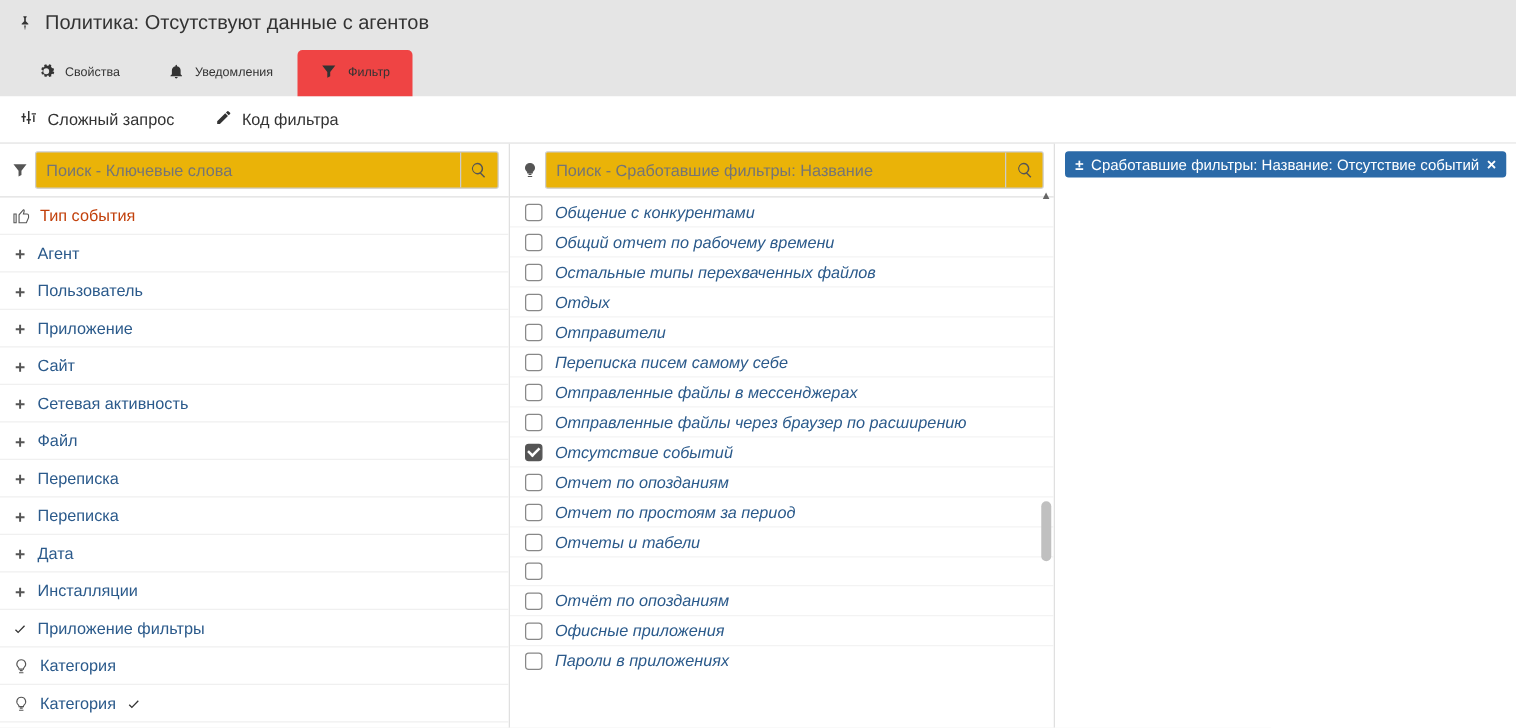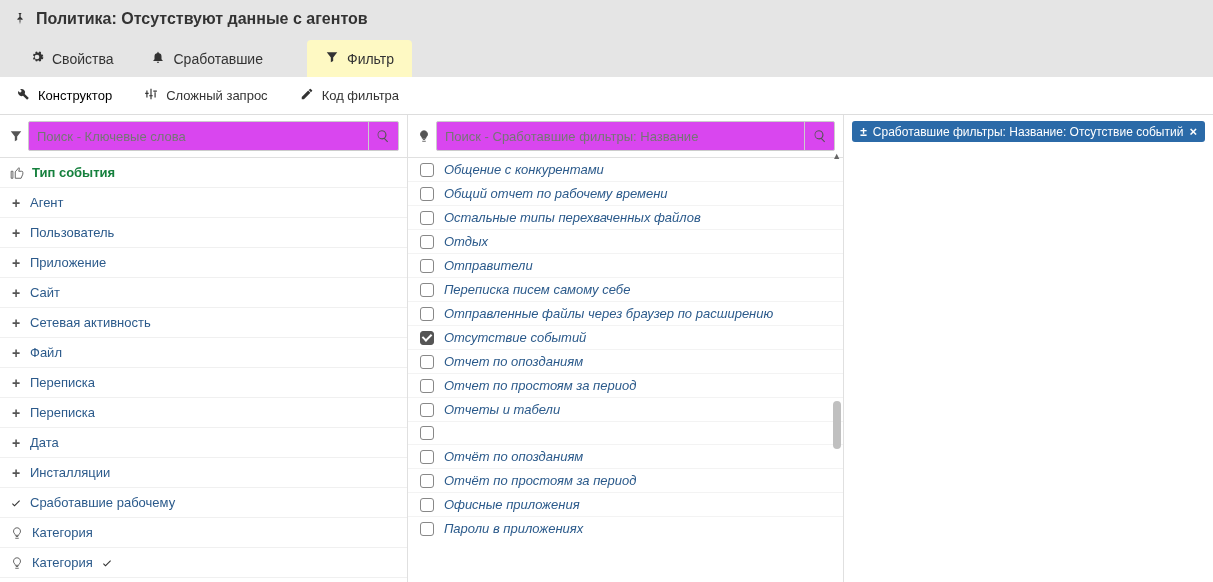--- a/index.html
+++ b/index.html
@@ -1,49 +1,49 @@
 <!DOCTYPE html>
 <html><head>
 <meta charset="utf-8">
 <style>
 * { box-sizing: border-box; margin: 0; padding: 0; }
 body { font-family: Arial, Helvetica, sans-serif; font-size: 13px; color: #333; background: #e5e5e5; width: 1213px; height: 582px; overflow: hidden; }
 
 .header { background: #e5e5e5; padding: 10px 12px 0 12px; }
-.title-row { display: flex; align-items: center; gap: 8px; font-size: 16px; font-weight: bold; color: #333; }
+.title-row { display: flex; align-items: center; gap: 8px; font-size: 16px; font-weight: normal; color: #333; }
 .title-row svg { width: 16px; height: 16px; }
 
 .top-tabs { display: flex; gap: 2px; margin-top: 12px; }
-.top-tab { display: flex; align-items: center; gap: 8px; padding: 10px 18px; font-size: 14px; color: #333; cursor: pointer; border-radius: 4px 4px 0 0; text-align: center; }
-.top-tab.active { background: #fef9c3; margin-left: 24px; }
+.top-tab { display: flex; align-items: center; gap: 8px; padding: 10px 18px; font-size: 10px; color: #333; cursor: pointer; border-radius: 4px 4px 0 0; text-align: center; }
+.top-tab.active { background: #ef4444; }
 .top-tab svg { width: 14px; height: 14px; fill: #333; }
 
 .sub-tabs { background: #fff; display: flex; border-bottom: 1px solid #ddd; }
 .sub-tab { display: flex; align-items: center; gap: 8px; padding: 10px 16px; font-size: 13px; color: #333; cursor: pointer; }
 .sub-tab.active { font-weight: normal; color: #000; }
 .sub-tab svg { width: 14px; height: 14px; fill: #333; }
 
 .workspace { display: flex; background: #fff; height: calc(582px - 114px); }
 
 .col-left { width: 416px; border-right: 1px solid #e0e0e0; display: flex; flex-direction: column; }
 .col-mid { width: 445px; border-right: 1px solid #e0e0e0; display: flex; flex-direction: column; position: relative; }
 .col-right { flex: 1; padding: 6px 8px; background: #fff; }
 
 .search-row { display: flex; align-items: center; gap: 4px; padding: 6px 8px; border-bottom: 1px solid #e0e0e0; }
 .search-row .lead-icon { width: 16px; display: flex; align-items: center; justify-content: center; }
 .search-row .lead-icon svg { width: 14px; height: 14px; fill: #555; }
-.search-input-wrap { flex: 1; display: flex; align-items: center; border: 1px solid #ccc; border-radius: 2px; background: #d946ef; }
+.search-input-wrap { flex: 1; display: flex; align-items: center; border: 1px solid #ccc; border-radius: 2px; background: #eab308; }
 .search-input-wrap input { flex: 1; border: none; outline: none; padding: 5px 8px; font-size: 13px; background: transparent; }
 .search-input-wrap .search-btn { width: 30px; height: 28px; display: flex; align-items: center; justify-content: center; border-left: 1px solid #ccc; cursor: pointer; }
 .search-input-wrap .search-btn svg { width: 14px; height: 14px; fill: #555; }
 
 .tree { overflow-y: auto; flex: 1; }
 .tree-item { display: flex; align-items: center; gap: 8px; padding: 7px 10px; border-bottom: 1px solid #f0f0f0; color: #2b5a8b; cursor: pointer; font-size: 13px; }
 .tree-item .expander { width: 12px; height: 12px; display: flex; align-items: center; justify-content: center; color: #555; font-weight: bold; font-size: 14px; line-height: 1; }
-.tree-item.special { color: #15803d; font-weight: bold; }
+.tree-item.special { color: #c2410c; }
 .tree-item.sub { color: #2b5a8b; }
 .tree-item.sub .bulb { width: 14px; height: 14px; }
 
 .filter-list { flex: 1; overflow-y: auto; }
 .filter-item { display: flex; align-items: center; gap: 10px; padding: 4px 12px; color: #2b5a8b; font-size: 13px; cursor: pointer; border-top: 1px solid #f3f3f3; font-style: italic; }
 .filter-item:first-child { border-top: none; }
 .filter-item .cb { width: 14px; height: 14px; border: 1.5px solid #888; border-radius: 3px; flex-shrink: 0; display: flex; align-items: center; justify-content: center; }
 .filter-item.checked .cb { background: #555; border-color: #555; }
 .filter-item.checked .cb::after { content: ""; width: 4px; height: 7px; border: solid #fff; border-width: 0 2px 2px 0; transform: rotate(45deg); margin-top: -2px; }
 
@@ -74,38 +74,32 @@
       <div class="top-tab">
         <span><svg viewBox="0 0 24 24">
             <path d="M12 8a4 4 0 100 8 4 4 0 000-8zm9 4l2 1-1 3-2-.5a8 8 0 01-1.4 1.4l.5 2-3 1-1-2a8 8 0 01-2 0l-1 2-3-1 .5-2A8 8 0 018.2 16l-2 .5-1-3 2-1a8 8 0 010-2l-2-1 1-3 2 .5A8 8 0 019.6 5.6L9 3.5l3-1 1 2a8 8 0 012 0l1-2 3 1-.5 2A8 8 0 0119.8 8l2-.5 1 3-2 1a8 8 0 010 2z"></path>
           </svg></span>
         <span>Свойства</span>
       </div>
       <div class="top-tab">
         <span><svg viewBox="0 0 24 24">
             <path d="M12 22a2 2 0 002-2h-4a2 2 0 002 2zm6-6V11a6 6 0 00-5-5.9V4a1 1 0 00-2 0v1.1A6 6 0 006 11v5l-2 2v1h16v-1l-2-2z"></path>
           </svg></span>
-        <span>Сработавшие</span>
+        <span>Уведомления</span>
       </div>
       <div class="top-tab active">
         <span><svg viewBox="0 0 24 24">
             <path d="M3 4h18l-7 9v6l-4 2v-8L3 4z"></path>
           </svg></span>
         <span>Фильтр</span>
       </div>
     </div>
 </div>
 
 <div class="sub-tabs" id="sub-tabs">
-    <div class="sub-tab active">
-      <span><svg viewBox="0 0 24 24">
-          <path d="M22 19l-7-7a6 6 0 00-8-8L10 7l-3 3-3-3a6 6 0 008 8l7 7 3-3z"></path>
-        </svg></span>
-      <span>Конструктор</span>
-    </div>
     <div class="sub-tab">
       <span><svg viewBox="0 0 24 24">
           <path d="M4 6h2v12H4zM11 3h2v18h-2zM18 9h2v9h-2zM2 10h6v2H2zM9 14h6v2H9zM16 6h6v2h-6z"></path>
         </svg></span>
       <span>Сложный запрос</span>
     </div>
     <div class="sub-tab">
       <span><svg viewBox="0 0 24 24">
           <path d="M3 17.25V21h3.75L17.8 9.94l-3.75-3.75L3 17.25zM20.7 7.04a1 1 0 000-1.41l-2.34-2.34a1 1 0 00-1.41 0L15 5.24l3.75 3.75 1.95-1.95z"></path>
         </svg></span>
@@ -174,21 +168,21 @@
           <span>Дата</span>
         </div>
         <div class="tree-item">
           <span class="expander">+</span>
           <span>Инсталляции</span>
         </div>
         <div class="tree-item">
           <svg class="checkmk" width="12" height="12" viewBox="0 0 24 24">
             <path d="M9 16.2l-3.5-3.5L4 14.2 9 19l11-11-1.5-1.5z"></path>
           </svg>
-          <span>Сработавшие рабочему</span>
+          <span>Приложение фильтры</span>
         </div>
         <div class="tree-item sub">
           <svg class="bulb" width="14" height="14" viewBox="0 0 24 24">
             <path d="M9 21h6M10 18h4M12 3a6 6 0 00-4 10.5c.8.8 1 1.5 1 2.5h6c0-1 .2-1.7 1-2.5A6 6 0 0012 3z"></path>
           </svg>
           <span>Категория</span>
         </div>
         <div class="tree-item sub">
           <svg class="bulb" width="14" height="14" viewBox="0 0 24 24">
             <path d="M9 21h6M10 18h4M12 3a6 6 0 00-4 10.5c.8.8 1 1.5 1 2.5h6c0-1 .2-1.7 1-2.5A6 6 0 0012 3z"></path>
@@ -237,20 +231,24 @@
         <div class="filter-item">
           <span class="cb"></span>
           <span>Отправители</span>
         </div>
         <div class="filter-item">
           <span class="cb"></span>
           <span>Переписка писем самому себе</span>
         </div>
         <div class="filter-item">
           <span class="cb"></span>
+          <span>Отправленные файлы в мессенджерах</span>
+        </div>
+        <div class="filter-item">
+          <span class="cb"></span>
           <span>Отправленные файлы через браузер по расширению</span>
         </div>
         <div class="filter-item checked">
           <span class="cb"></span>
           <span>Отсутствие событий</span>
         </div>
         <div class="filter-item">
           <span class="cb"></span>
           <span>Отчет по опозданиям</span>
         </div>
@@ -261,24 +259,20 @@
         <div class="filter-item">
           <span class="cb"></span>
           <span>Отчеты и табели</span>
         </div>
         <div class="filter-item">
           <span class="cb"></span>
         </div>
         <div class="filter-item">
           <span class="cb"></span>
           <span>Отчёт по опозданиям</span>
-        </div>
-        <div class="filter-item">
-          <span class="cb"></span>
-          <span>Отчёт по простоям за период</span>
         </div>
         <div class="filter-item">
           <span class="cb"></span>
           <span>Офисные приложения</span>
         </div>
         <div class="filter-item">
           <span class="cb"></span>
           <span>Пароли в приложениях</span>
         </div>
       </div>

